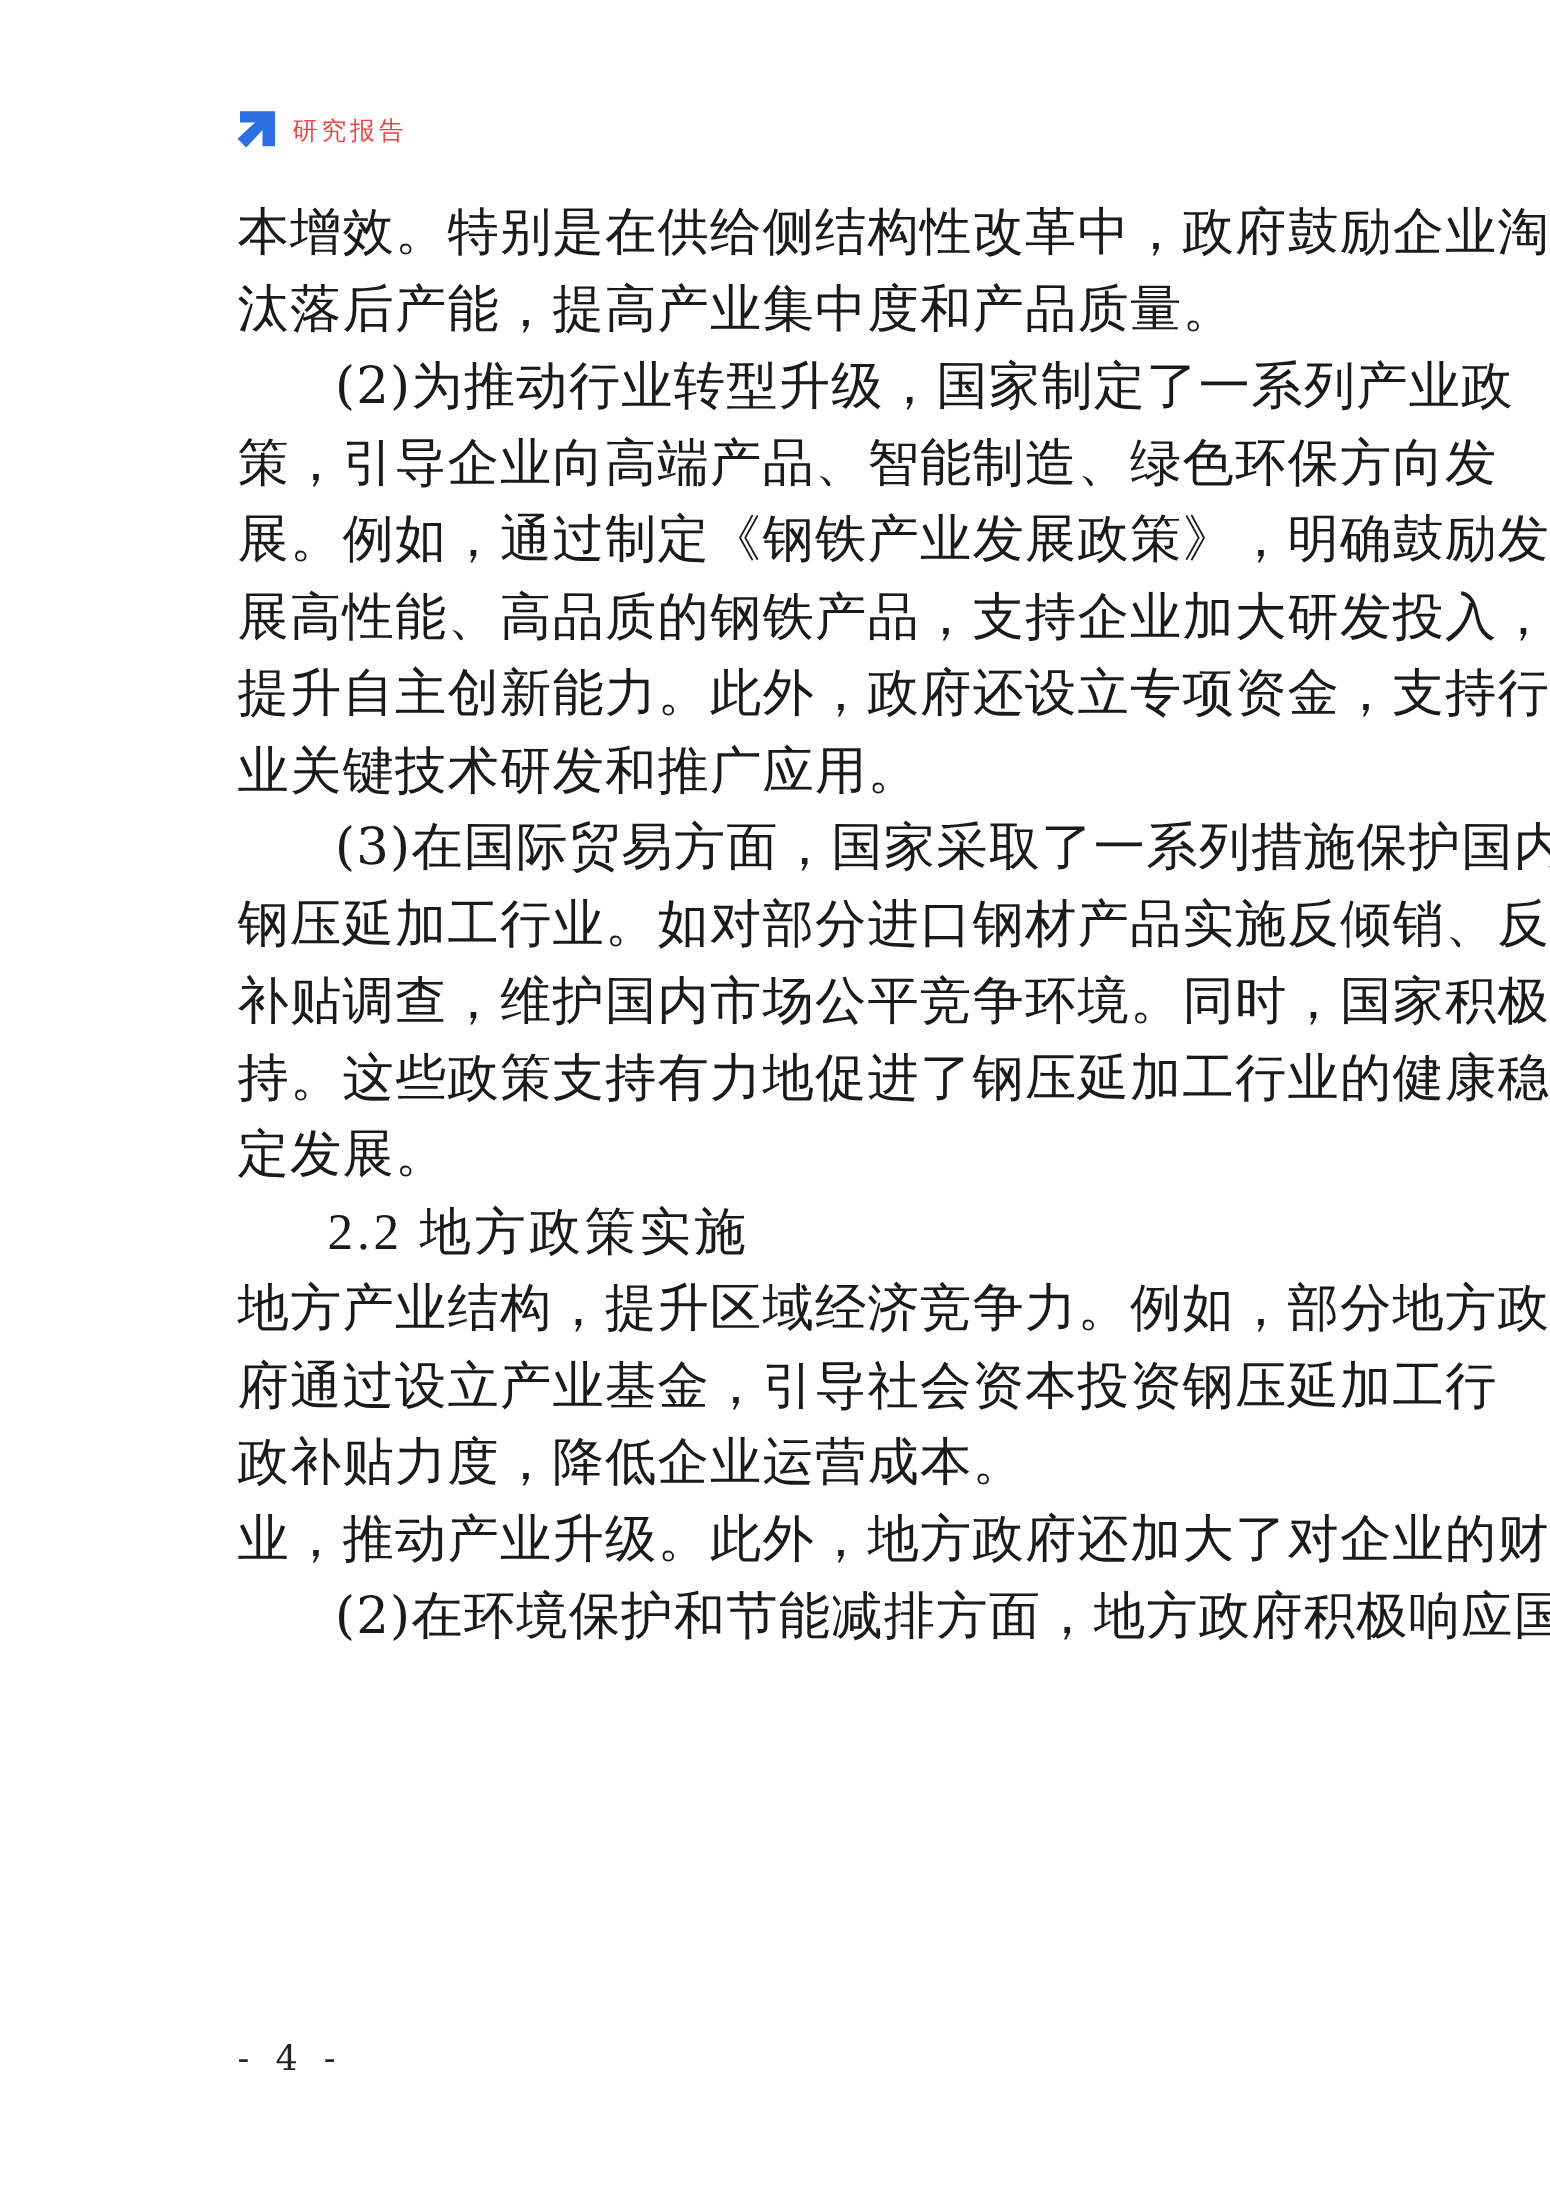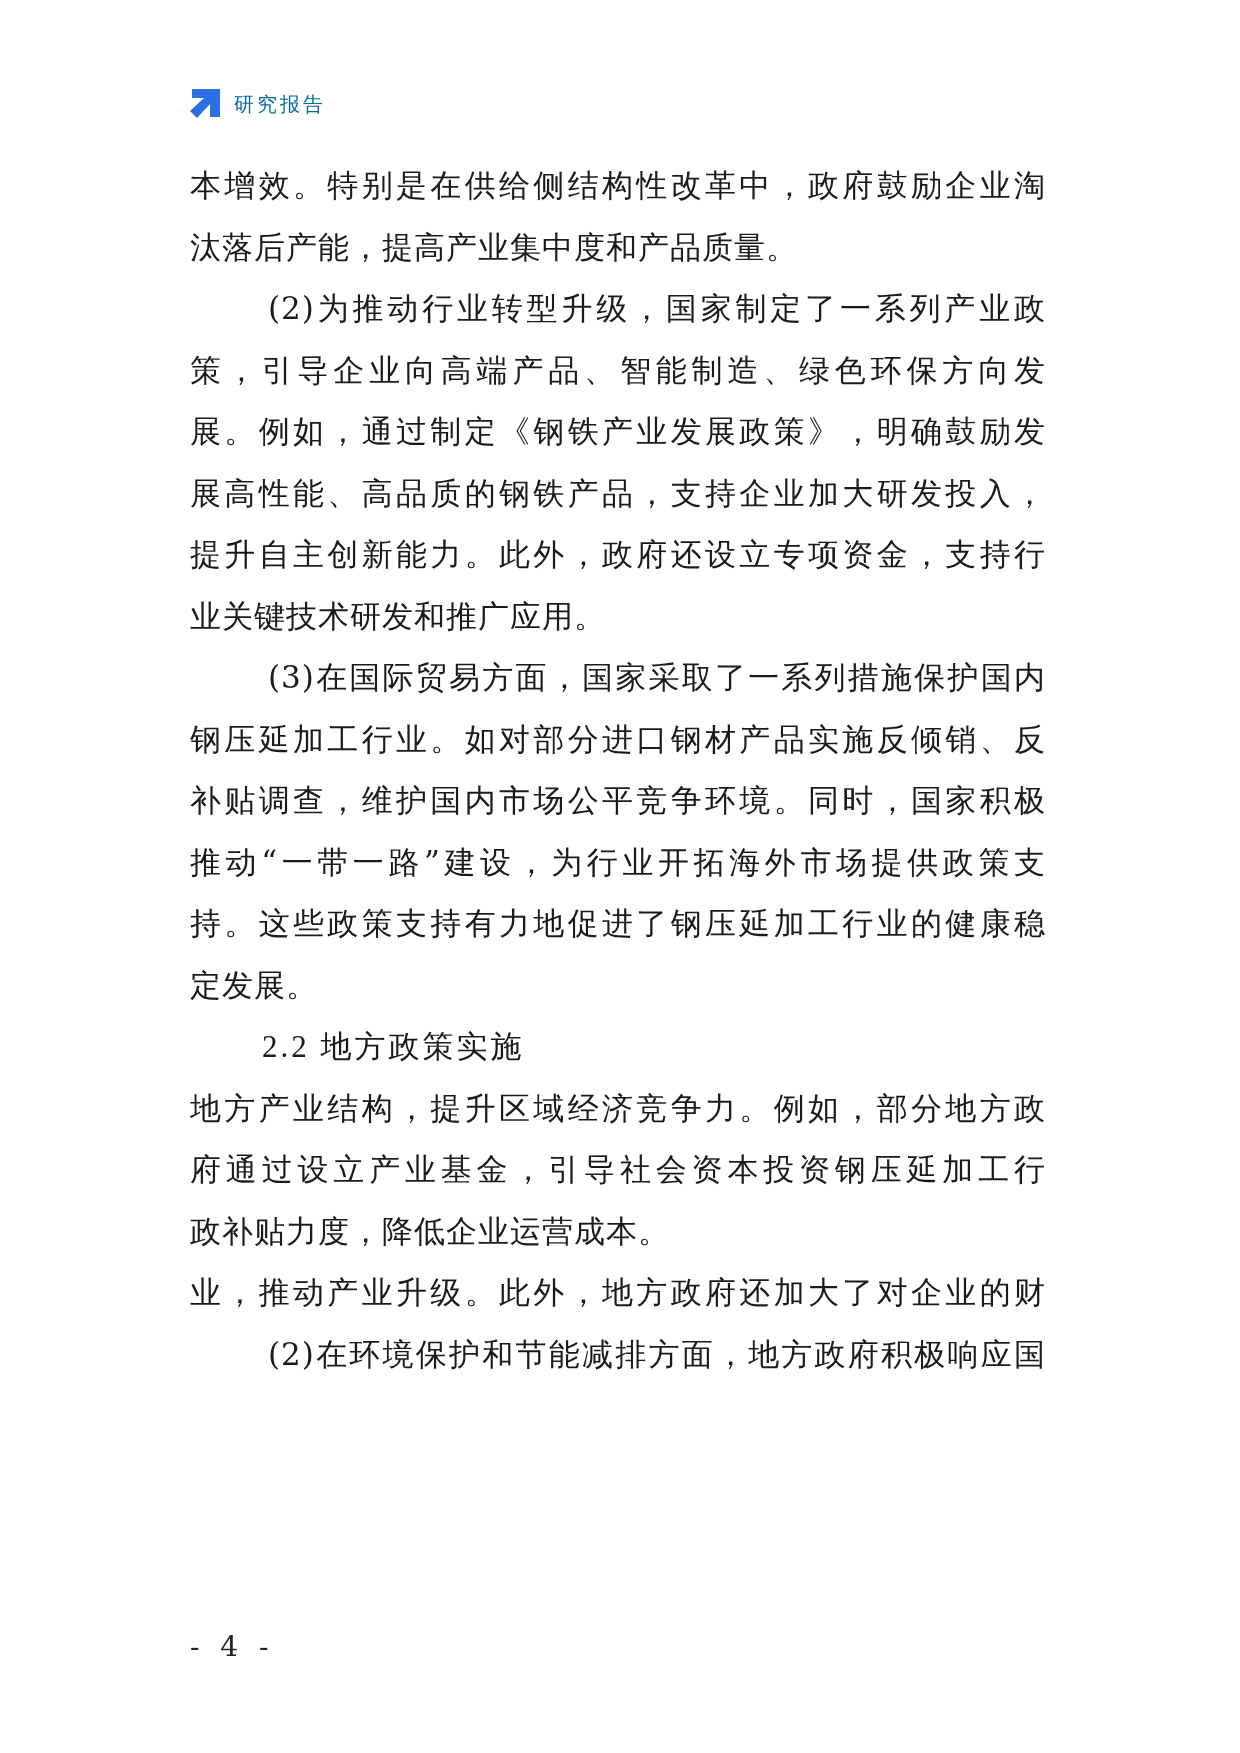--- a/index.html
+++ b/index.html
@@ -1,22 +1,22 @@
 <!DOCTYPE html>
 <html><head>
 <meta charset="utf-8">
 <style>
   html, body { margin:0; padding:0; background:#ffffff; }
   body { width:1240px; height:1753px; position:relative; overflow:hidden;
          font-family:"DejaVu Sans","Liberation Sans",sans-serif; color:#1a1a1a; }
   .header { position:absolute; left:188px; top:86px; height:36px; display:flex; align-items:center; }
   .logo { width:34px; height:34px; display:block; }
-  .header-title { margin-left:12px; font-size:20px; letter-spacing:3px; color:#0369a1; font-family:"DejaVu Serif","Liberation Serif",serif; }
+  .header-title { margin-left:12px; font-size:20px; letter-spacing:3px; color:#ef4444; font-family:"DejaVu Serif","Liberation Serif",serif; }
   .content { position:absolute; left:190px; top:155px; width:856px; }
-  .line { height:61.5px; line-height:61.5px; font-size:31px; white-space:nowrap;
+  .line { height:61.5px; line-height:61.5px; font-size:41px; white-space:nowrap;
           font-family:"DejaVu Serif","Liberation Serif",serif; text-align:justify; text-align-last:justify; letter-spacing:1px; }
   .line.last { text-align-last:left; }
   .line.indent { padding-left:78px; }
   .line.heading { font-family:Liberation Serif, serif; text-align-last:left; padding-left:72px; letter-spacing:3px; }
   .footer { position:absolute; top:1630px; left:190px; font-size:28px; font-family:"DejaVu Serif","Liberation Serif",serif; color:#222; letter-spacing:6px; }
 </style>
 </head>
 <body>
 
 <div class="header">
@@ -31,21 +31,20 @@
     <div class="line last">汰落后产能，提高产业集中度和产品质量。</div>
     <div class="line indent">(2)为推动行业转型升级，国家制定了一系列产业政</div>
     <div class="line">策，引导企业向高端产品、智能制造、绿色环保方向发</div>
     <div class="line">展。例如，通过制定《钢铁产业发展政策》，明确鼓励发</div>
     <div class="line">展高性能、高品质的钢铁产品，支持企业加大研发投入，</div>
     <div class="line">提升自主创新能力。此外，政府还设立专项资金，支持行</div>
     <div class="line last">业关键技术研发和推广应用。</div>
     <div class="line indent">(3)在国际贸易方面，国家采取了一系列措施保护国内</div>
     <div class="line">钢压延加工行业。如对部分进口钢材产品实施反倾销、反</div>
     <div class="line">补贴调查，维护国内市场公平竞争环境。同时，国家积极</div>
-    <div class="line">推动“一带一路”建设，为行业开拓海外市场提供政策支</div>
     <div class="line">持。这些政策支持有力地促进了钢压延加工行业的健康稳</div>
     <div class="line last">定发展。</div>
     <div class="line heading">2.2 地方政策实施</div>
     <div class="line">地方产业结构，提升区域经济竞争力。例如，部分地方政</div>
     <div class="line">府通过设立产业基金，引导社会资本投资钢压延加工行</div>
     <div class="line last">政补贴力度，降低企业运营成本。</div>
     <div class="line">业，推动产业升级。此外，地方政府还加大了对企业的财</div>
     <div class="line indent">(2)在环境保护和节能减排方面，地方政府积极响应国</div>
   </div>
 

